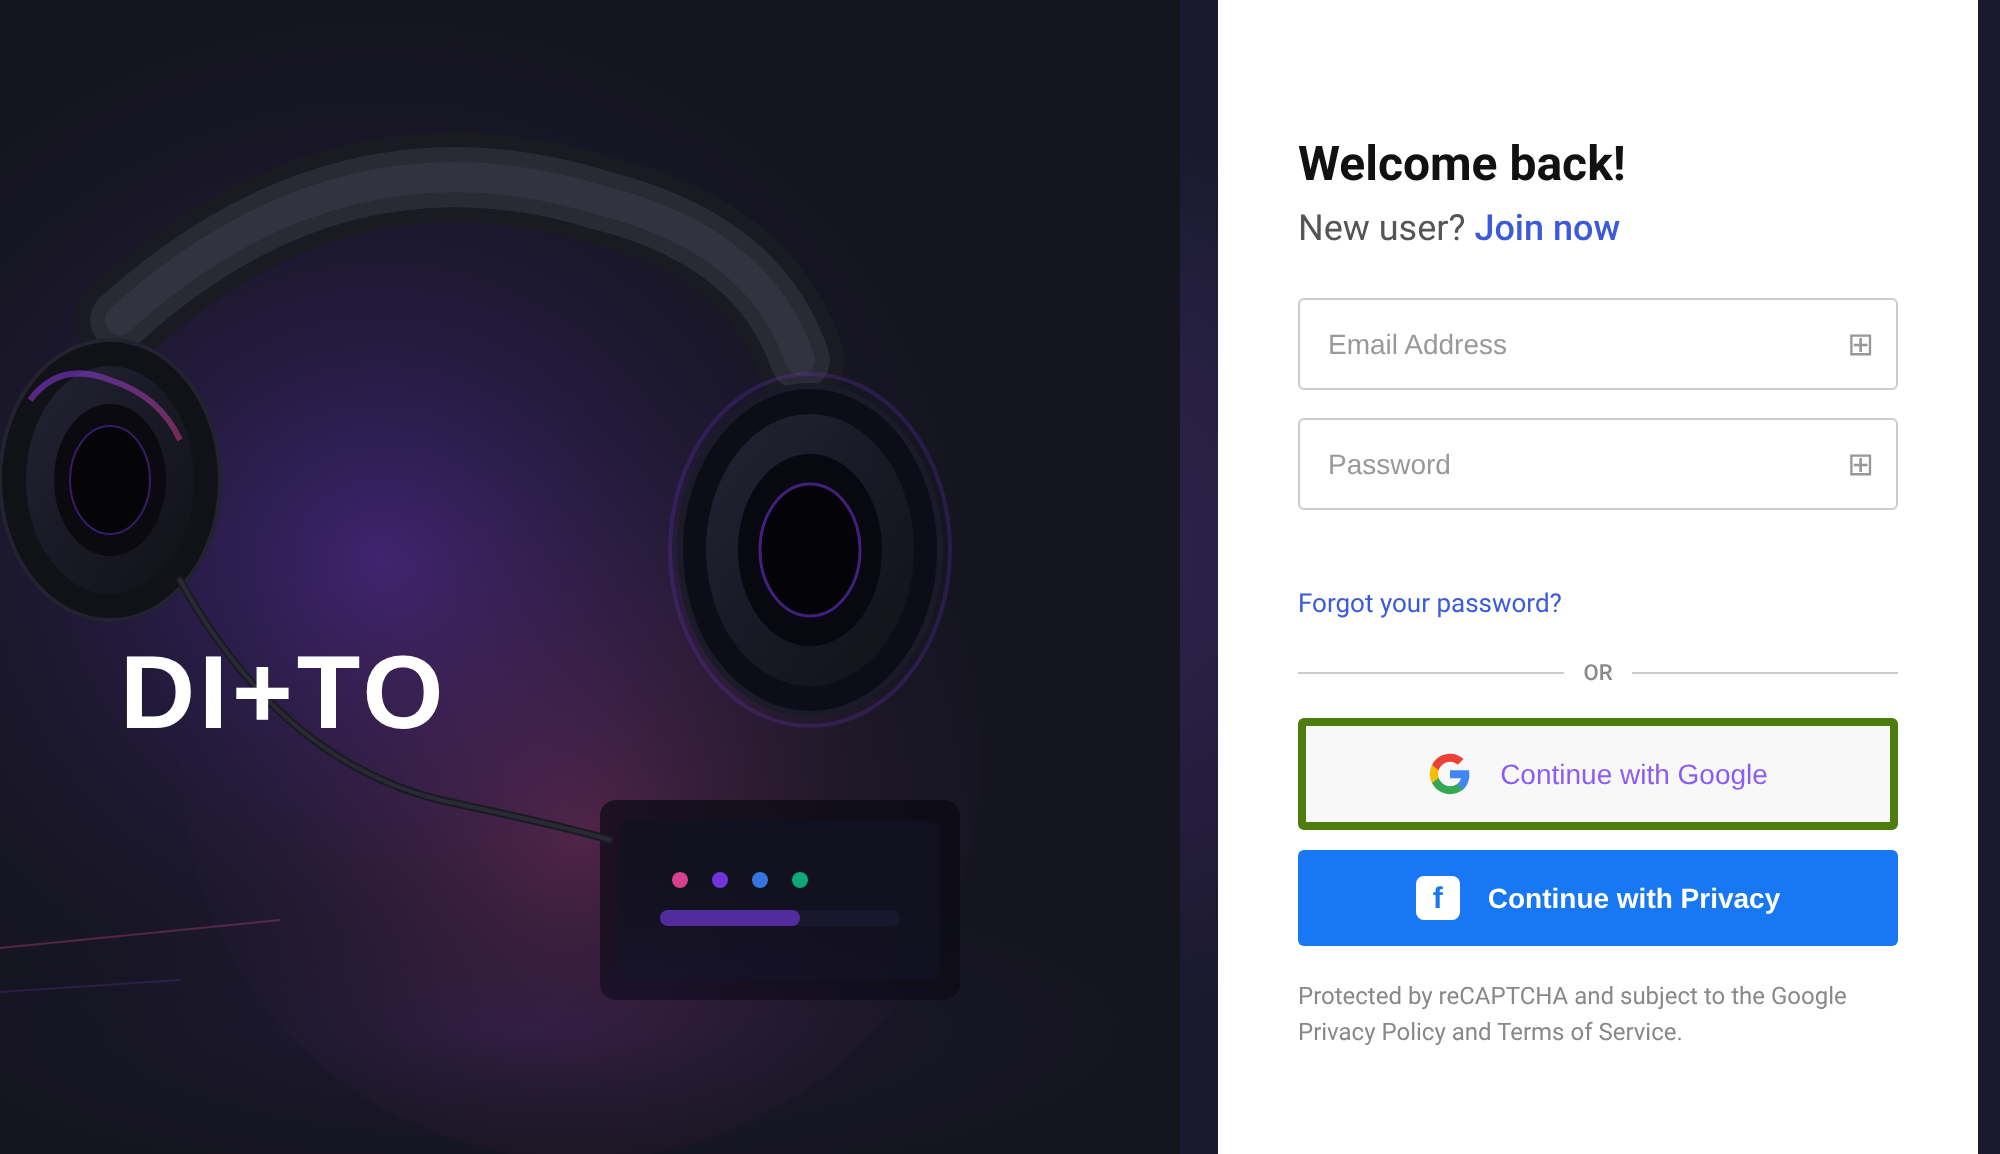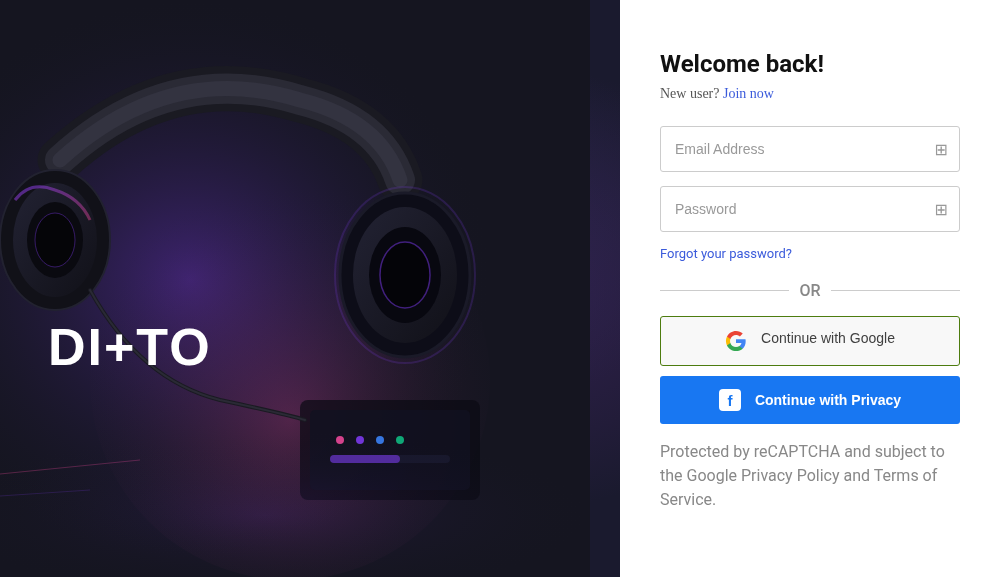--- a/index.html
+++ b/index.html
@@ -32,54 +32,53 @@
       position: absolute;
       top: -20px;
       left: -60px;
       width: 650px;
       height: 620px;
     }
 
     .logo {
       position: absolute;
       bottom: 200px;
-      left: 48px;
+      left: 60px;
       color: white;
       font-size: 52px;
       font-weight: 900;
       letter-spacing: 2px;
       font-family: 'Arial Black', sans-serif;
       z-index: 10;
     }
 
     .login-panel {
       position: absolute;
-      right: 0;
+      right: 11px;
       top: 0;
       bottom: 0;
       width: 380px;
       background: white;
-      padding: 50px 40px 30px;
+      padding: 68px 40px 30px;
       display: flex;
       flex-direction: column;
       overflow-y: auto;
     }
 
     .welcome-title {
       font-size: 24px;
       font-weight: 700;
       color: #111;
       margin-bottom: 8px;
     }
 
     .new-user-text {
-      font-size: 14px;
+      font-size: 18px;
       color: #555;
       margin-bottom: 24px;
-      font-family: Liberation Serif, serif;
     }
 
     .join-link {
       color: #3b5bdb;
       text-decoration: none;
       font-weight: 500;
     }
 
     .input-wrapper {
       position: relative;
@@ -125,55 +124,56 @@
       margin-bottom: 14px;
       text-transform: uppercase;
     }
 
     .forgot-link {
       font-size: 13px;
       color: #3b5bdb;
       text-decoration: none;
       margin-bottom: 16px;
       display: inline-block;
+      margin-top: 26px;
     }
 
     .or-divider {
       display: flex;
       align-items: center;
       margin: 4px 0 16px;
       gap: 10px;
     }
 
     .or-line {
       flex: 1;
       height: 1px;
       background: #ccc;
     }
 
     .or-text {
-      font-size: 16px;
+      font-size: 11px;
       color: #888;
       font-weight: 500;
     }
 
     .google-btn {
       width: 100%;
       padding: 13px 16px;
       background: #f8f8f8;
-      border: 1px solid #4d7c0f;
+      border: 4px solid #4d7c0f;
       border-radius: 3px;
       cursor: pointer;
       display: flex;
-      align-items: flex-start;
+      align-items: center;
       justify-content: center;
       gap: 14px;
       margin-bottom: 10px;
       font-size: 14px;
-      color: #404040;
+      color: #8b5cf6;
       font-weight: 500;
     }
 
     .facebook-btn {
       width: 100%;
       padding: 13px 16px;
       background: #1877f2;
       border: none;
       border-radius: 3px;
       cursor: pointer;
@@ -181,21 +181,21 @@
       align-items: center;
       justify-content: center;
       gap: 14px;
       font-size: 14px;
       color: white;
       font-weight: 600;
       margin-bottom: 16px;
     }
 
     .recaptcha-text {
-      font-size: 16px;
+      font-size: 12px;
       color: #888;
       line-height: 1.5;
     }
 
     
     .google-icon {
       width: 22px;
       height: 22px;
       flex-shrink: 0;
     }

